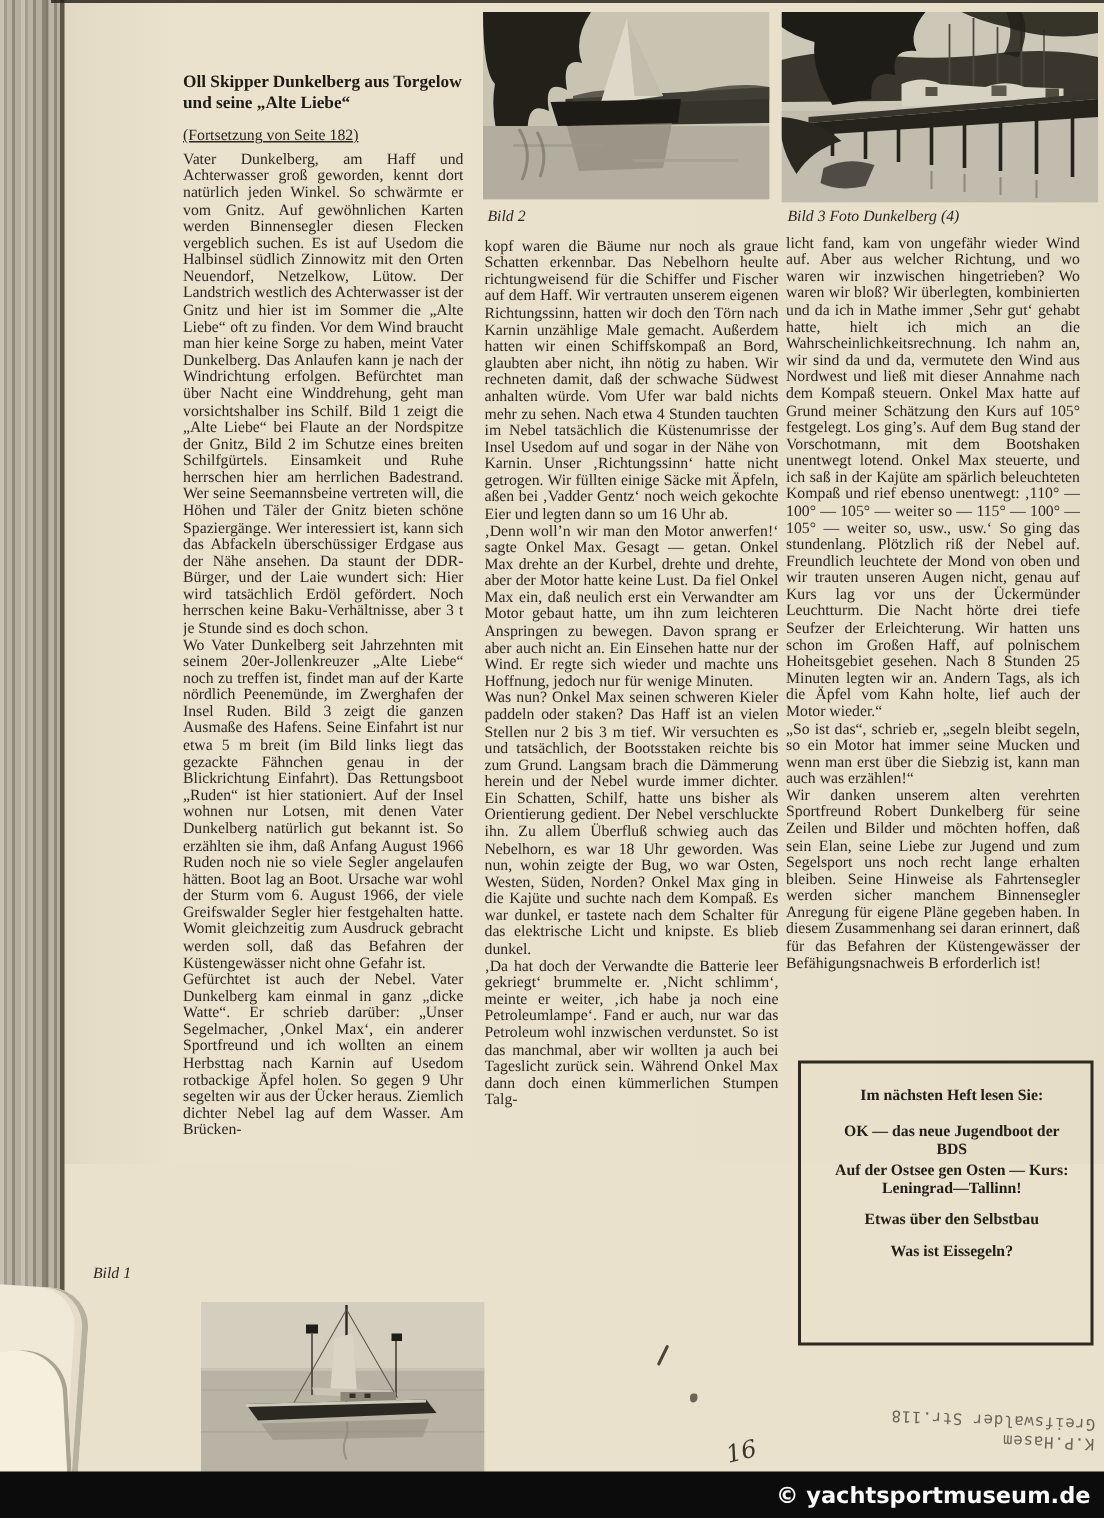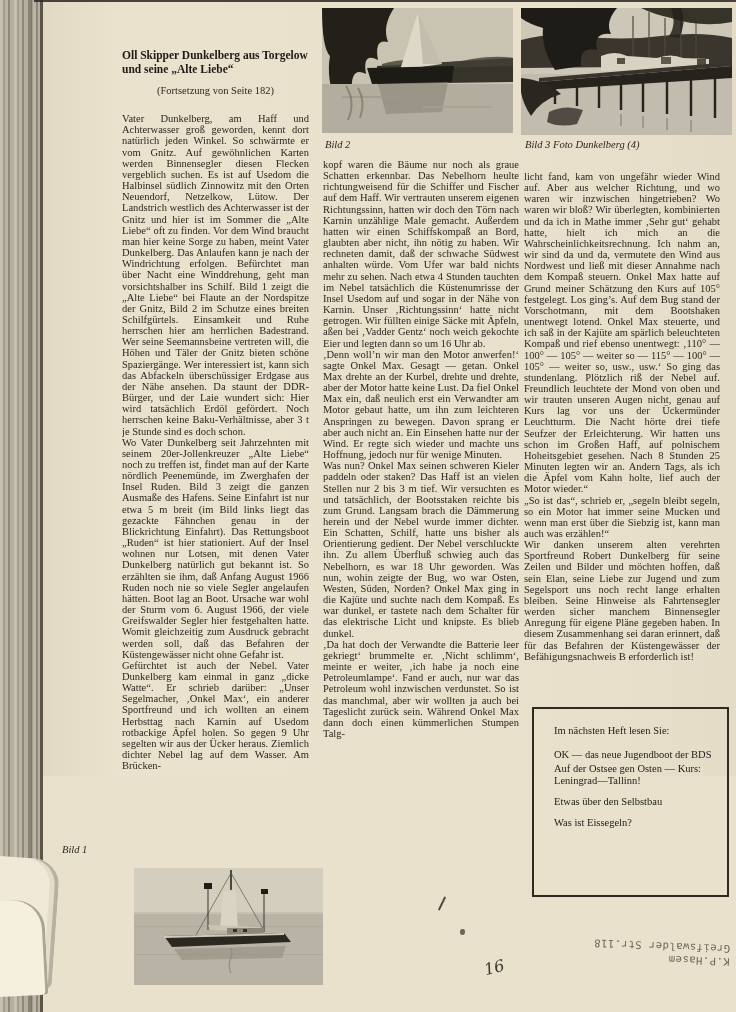--- a/index.html
+++ b/index.html
@@ -17,31 +17,31 @@
     border-radius:0 26px 8px 0;transform:rotate(4deg);box-shadow:inset -4px 0 0 #b7b1a0, inset -9px 0 0 #e4dcc8;}
   .page-curl2{position:absolute;left:-8px;top:900px;width:54px;height:96px;background:#f5efdd;
     border-radius:0 30px 4px 0;transform:rotate(-3deg);box-shadow:inset -3px 0 0 #aaa493;}
   .top-edge{position:absolute;left:34px;top:0;width:702px;height:2px;background:#2a2721;opacity:.85;}
 
   
   .col{position:absolute;text-align:justify;font-size:10.5px;line-height:11.15px;overflow:hidden;}
   .col p{margin:0;}
   .col1{left:122px;top:48px;width:187px;height:800px;}
   .col2{left:323px;top:159px;width:196px;height:748px;}
-  .col3{left:524px;top:171px;width:196px;height:546px;}
+  .col3{left:524px;top:157px;width:196px;height:546px;}
   h2.title{font-size:11.5px;line-height:14px;font-weight:bold;margin:0 0 9px 0;text-align:left;color:#1e1a14;}
-  p.cont{margin:0 0 17px 0;text-align:center;}
+  p.cont{margin:0 0 5px 0;text-align:left;text-decoration:underline;}
 
   .caption{position:absolute;font-style:italic;font-size:10.5px;color:#2b2620;}
   .photo{position:absolute;display:block;}
 
   
   .next-issue-box{position:absolute;left:532px;top:707px;width:197px;height:190px;
     border:2px solid #2e2a21;box-sizing:border-box;padding:16px 12px 0 20px;}
-  .next-issue-box p{margin:0;font-weight:normal;font-size:10.5px;line-height:12px;text-align:left;color:#23201a;}
+  .next-issue-box p{margin:0;font-weight:bold;font-size:10.5px;line-height:12px;text-align:center;color:#23201a;}
   .next-issue-box .box-heading{margin-bottom:12px;}
   .next-issue-box .box-item{margin-bottom:9px;}
   .next-issue-box .box-item.tight{margin-bottom:2px;}
 
   
   .stamp{position:absolute;left:530px;top:938px;width:200px;transform:rotate(182.5deg);
     font-family:"DejaVu Sans Mono",monospace;font-size:10.5px;line-height:13px;color:#6b6558;letter-spacing:.5px;}
   .handwritten{position:absolute;left:484px;top:958px;font-family:"DejaVu Serif",serif;font-style:italic;
     font-size:16px;color:#3a362c;transform:rotate(-14deg);}
   .pen-mark{position:absolute;left:441px;top:896px;width:2px;height:15px;background:#4a463a;transform:rotate(26deg);border-radius:2px;}
@@ -175,14 +175,17 @@
 
   <div class="stamp">
     <div>K.P.Hasem</div>
     <div>Greifswalder Str.118</div>
   </div>
 
   <div class="handwritten">16</div>
   <div class="pen-mark"></div>
   <div class="ink-dot"></div>
 
+  <div class="bottom-bar">
+    <span>© yachtsportmuseum.de</span>
+  </div>
 
 </div>
 
 </body></html>

